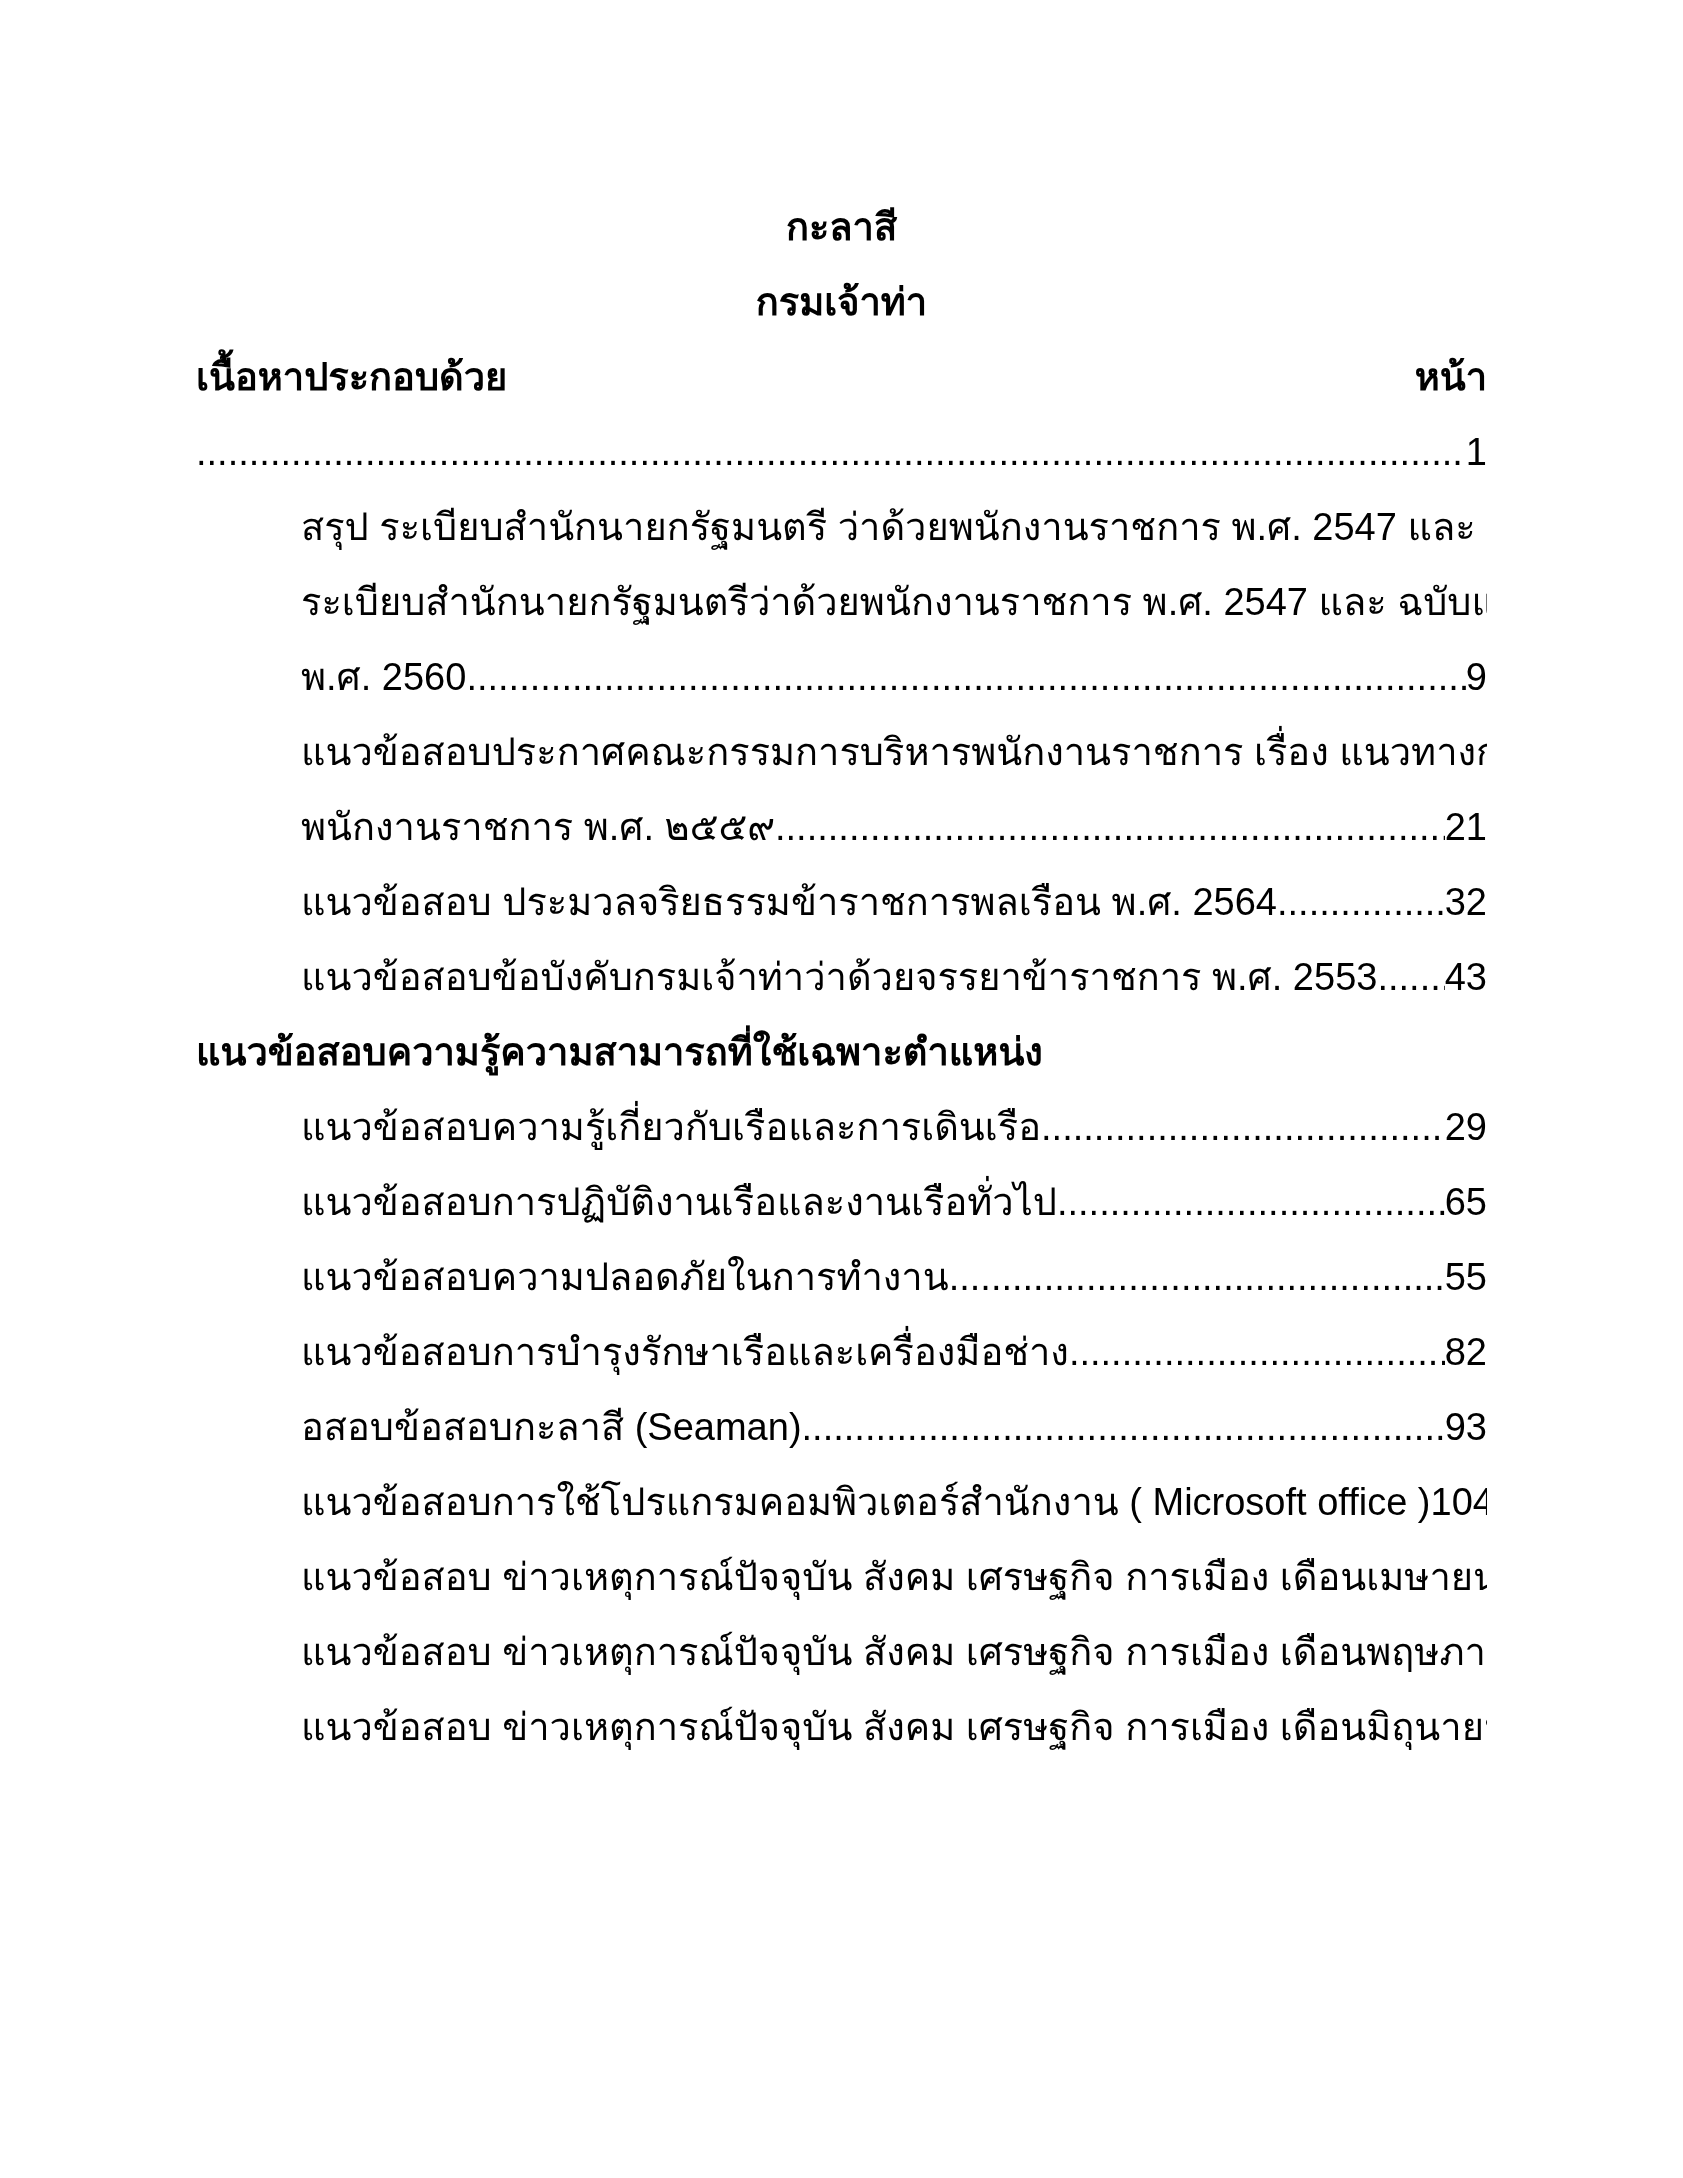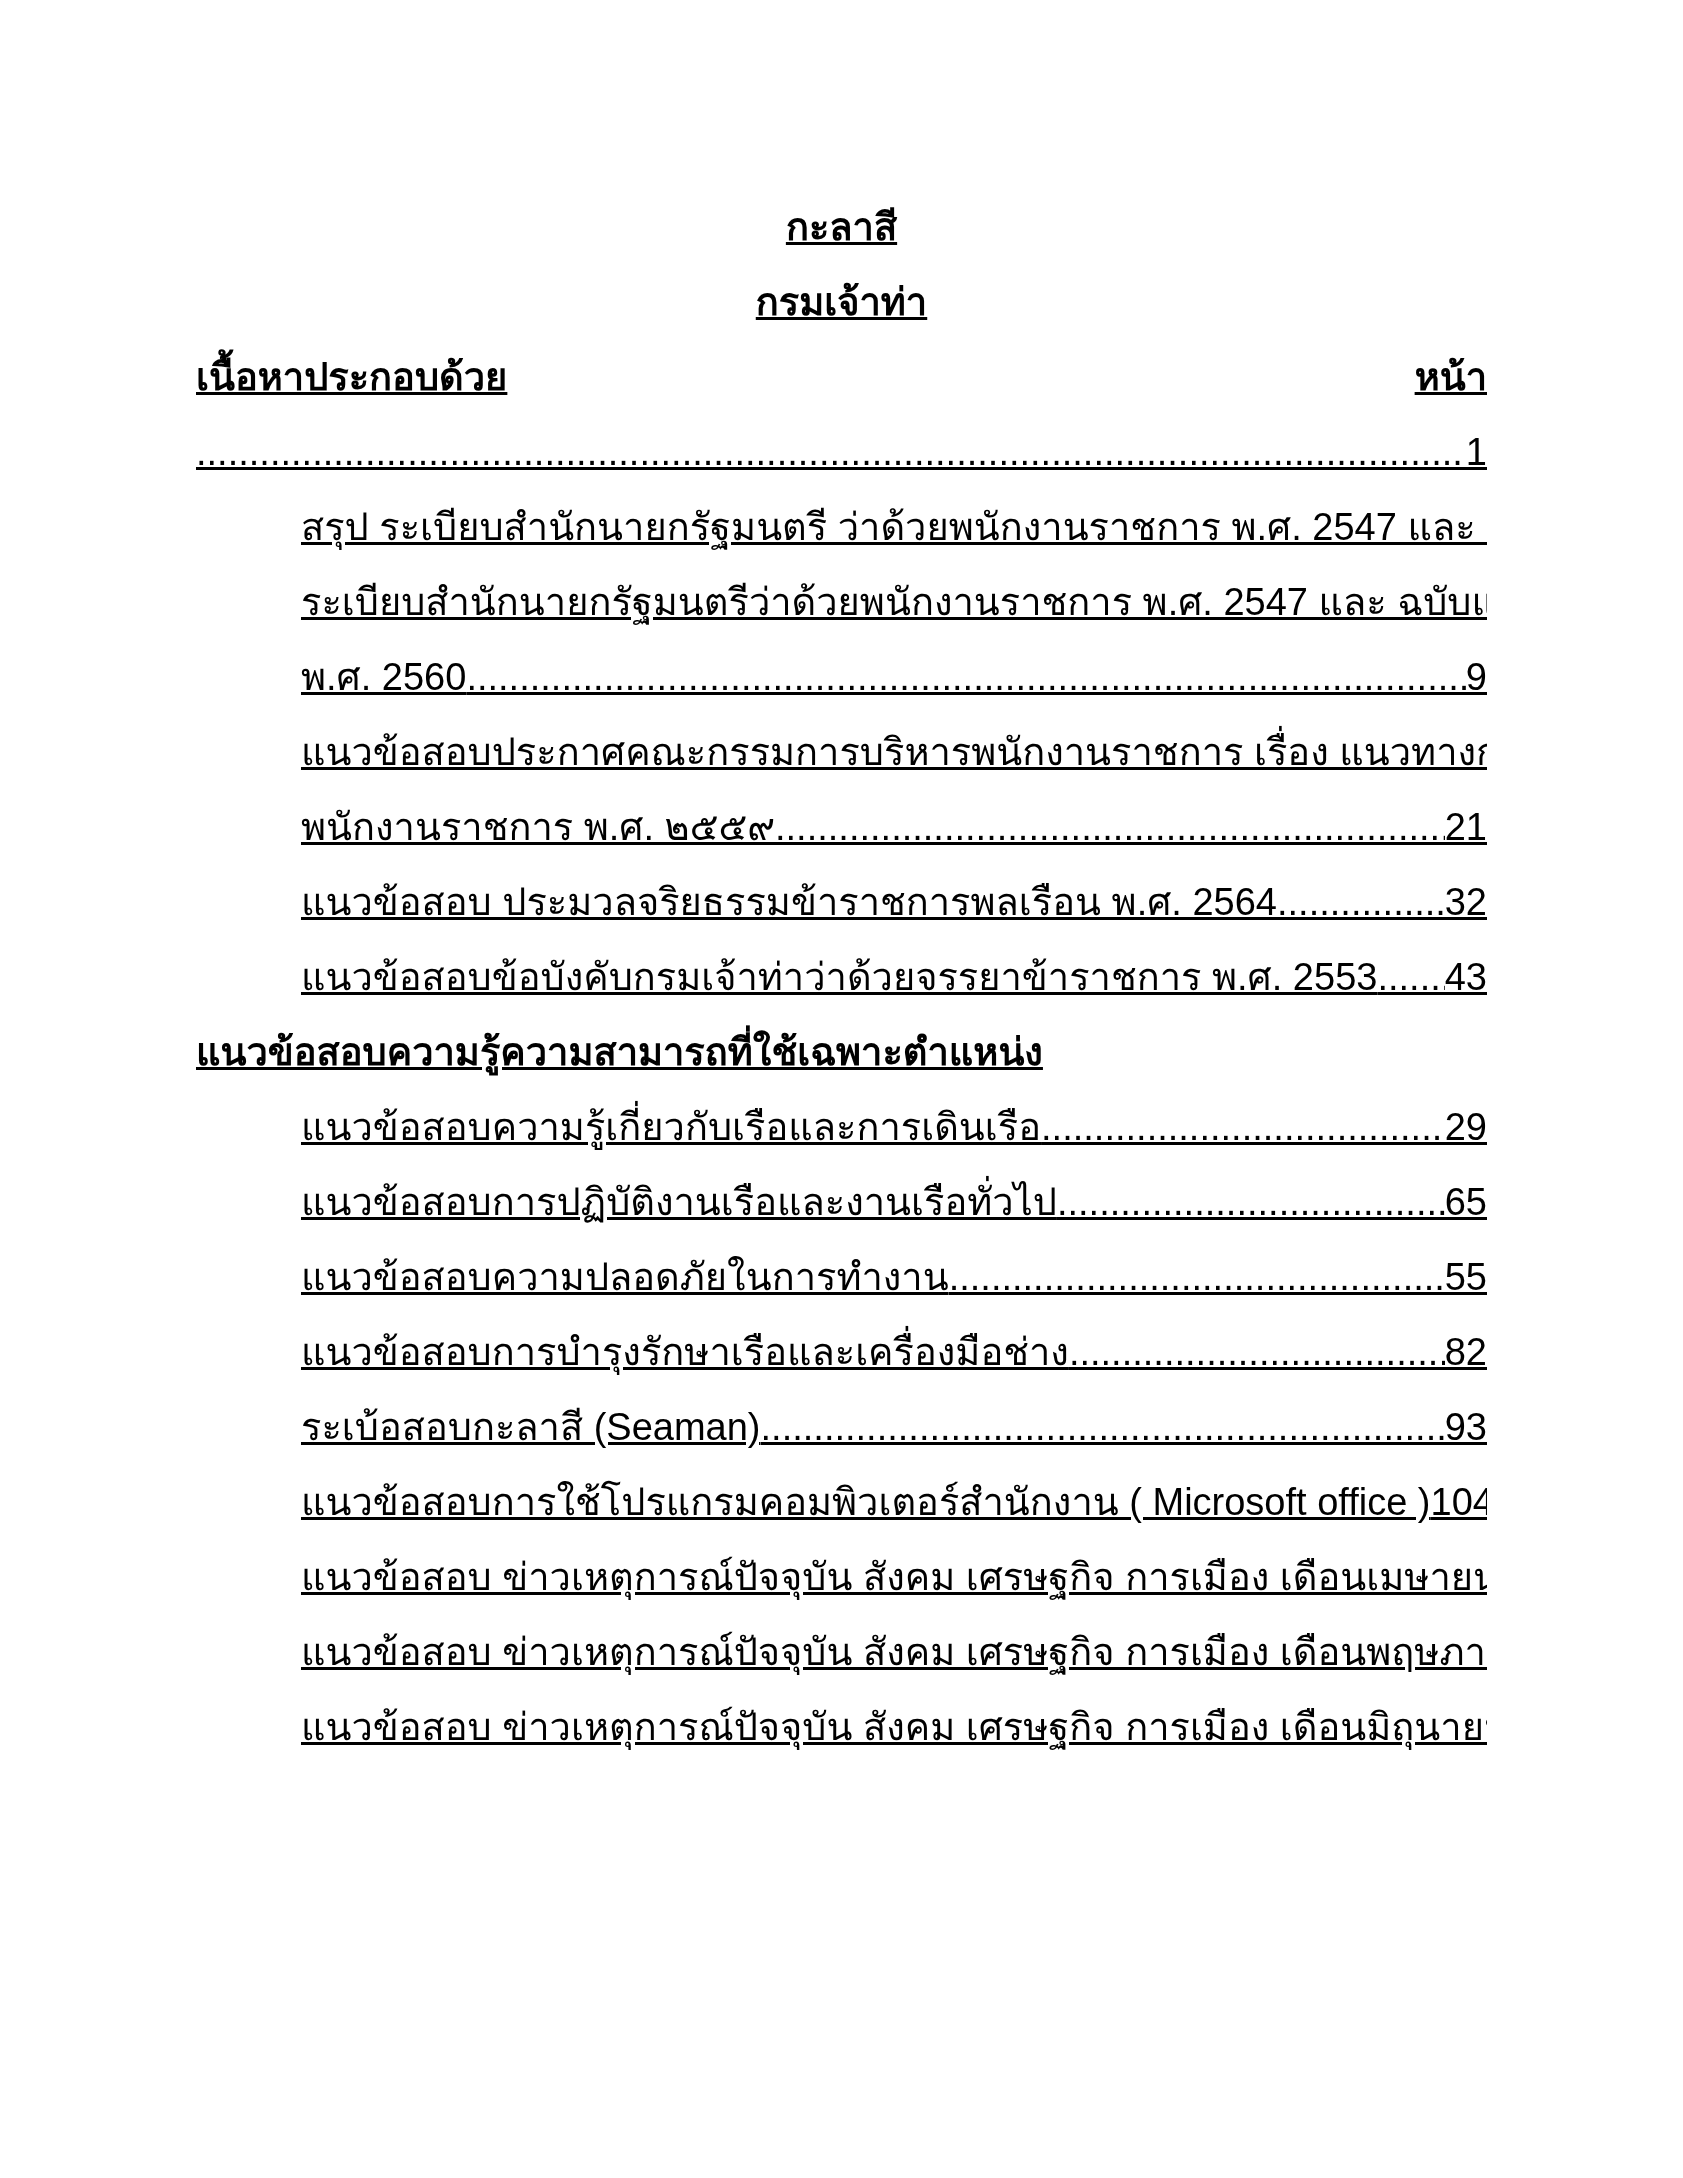--- a/index.html
+++ b/index.html
@@ -23,21 +23,20 @@
     background: #ffffff;
   }
   .line {
     height: 75px;
     line-height: 75px;
     font-size: 38px;
     display: flex;
     align-items: center;
     white-space: nowrap;
     overflow: hidden;
-    text-decoration: underline;
   }
   .center {
     justify-content: center;
     font-weight: bold;
   }
   .bold { font-weight: bold; }
   .indent1 { padding-left: 105px; }
   .text { flex: 0 0 auto; }
   .spacer { flex: 1 1 auto; }
   .dots {
@@ -118,21 +117,21 @@
         <span class="text">แนวข้อสอบความปลอดภัยในการทำงาน</span>
         <span class="dots"></span>
         <span class="pagenum">55</span>
       </div>
       <div class="line indent1">
         <span class="text">แนวข้อสอบการบำรุงรักษาเรือและเครื่องมือช่าง</span>
         <span class="dots"></span>
         <span class="pagenum">82</span>
       </div>
       <div class="line indent1">
-        <span class="text">ระเบ้อสอบกะลาสี (Seaman)</span>
+        <span class="text">อสอบข้อสอบกะลาสี (Seaman)</span>
         <span class="dots"></span>
         <span class="pagenum">93</span>
       </div>
       <div class="line indent1">
         <span class="text">แนวข้อสอบการใช้โปรแกรมคอมพิวเตอร์สำนักงาน ( Microsoft office )</span>
         <span class="dots"></span>
         <span class="pagenum">104</span>
       </div>
       <div class="line indent1">
         <span class="text">แนวข้อสอบ ข่าวเหตุการณ์ปัจจุบัน สังคม เศรษฐกิจ การเมือง เดือนเมษายน 2568</span>

